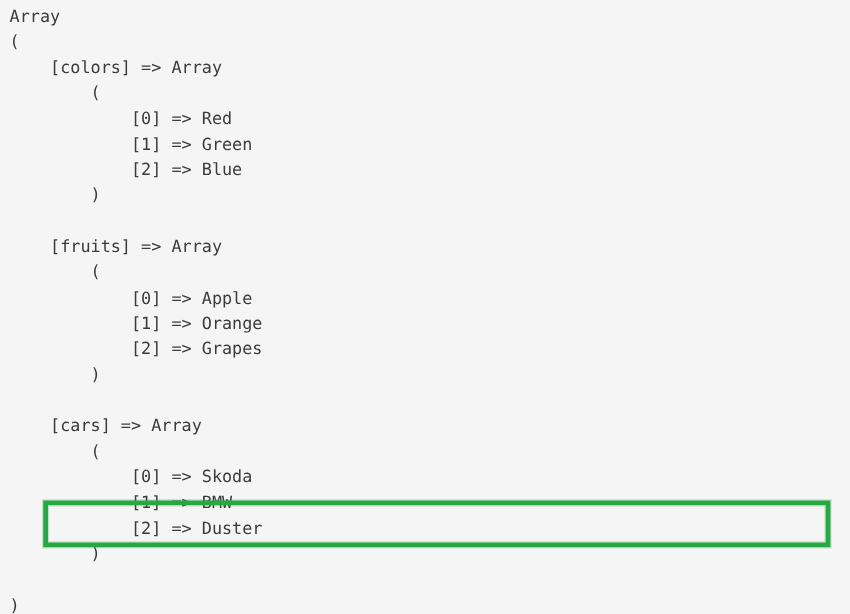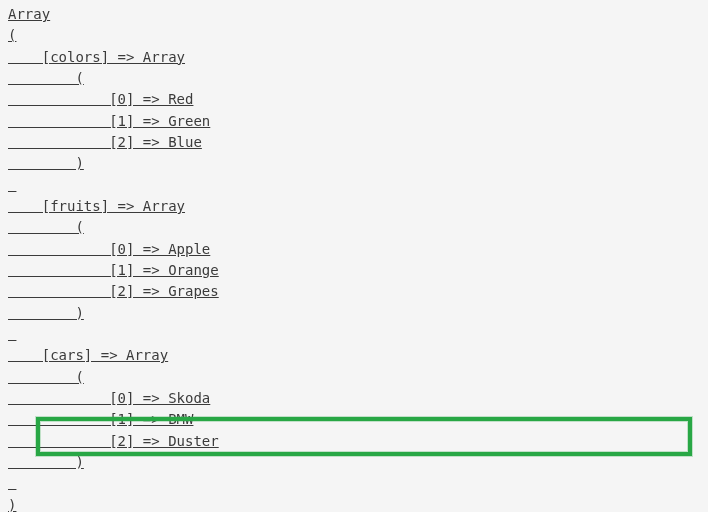--- a/index.html
+++ b/index.html
@@ -20,21 +20,20 @@
     margin: 0;
     padding: 4px 0 0 8px;
     font-family: "DejaVu Sans Mono", "Liberation Mono", monospace;
     font-size: 14px;
     white-space: pre;
   }
   .dump .line {
     height: 21.333px;
     line-height: 21.333px;
     white-space: pre;
-    text-decoration: underline;
   }
   .highlight-box {
     position: absolute;
     left: 36px;
     top: 417px;
     width: 656px;
     height: 39px;
     box-sizing: border-box;
     border: 4px solid #28a745;
     box-shadow: 0 0 0 1px rgba(40,167,69,0.25), inset 0 0 0 1px rgba(40,167,69,0.25);

